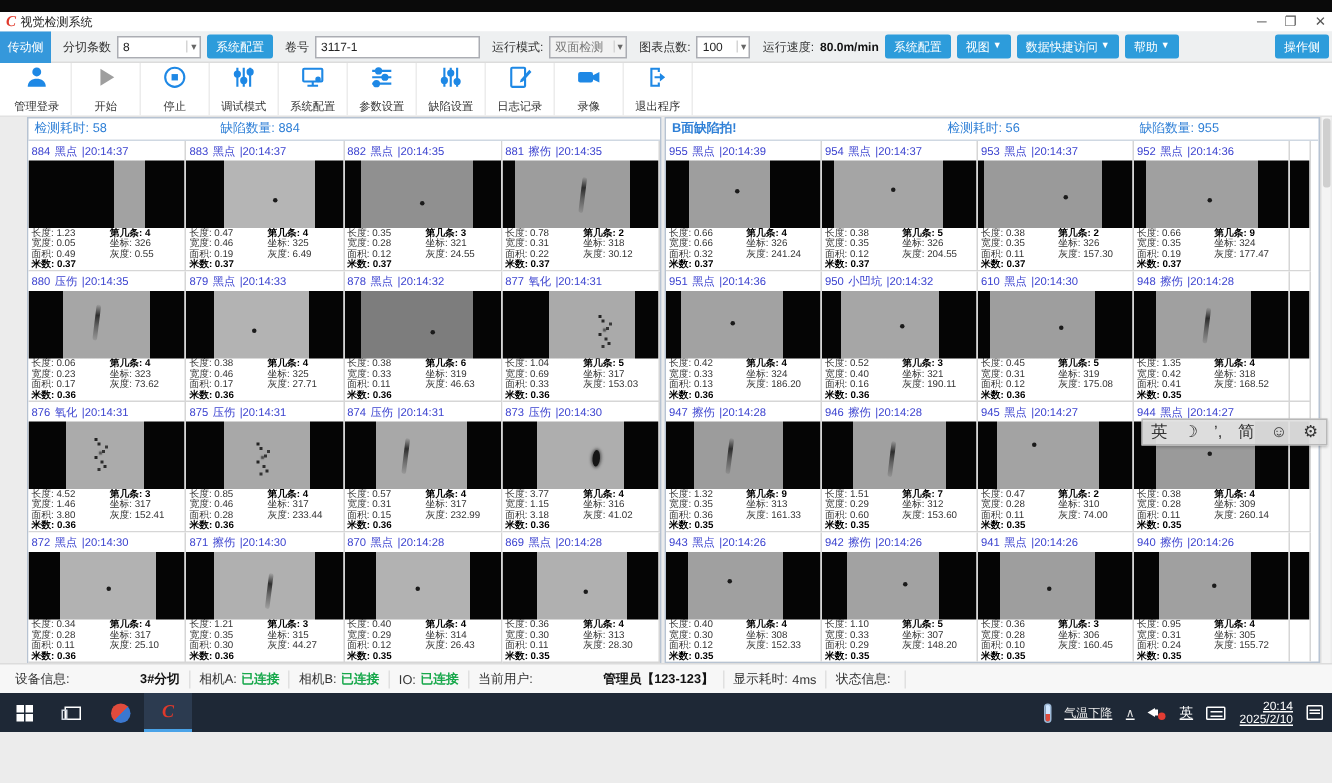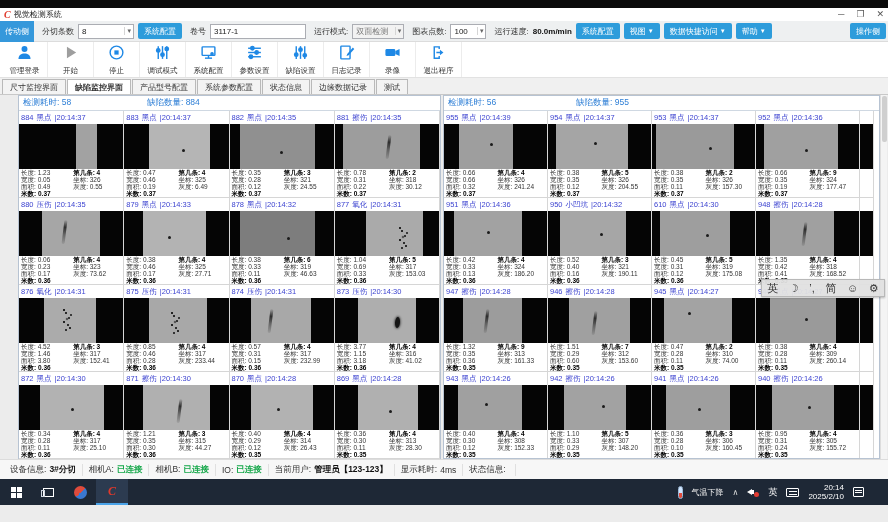--- a/index.html
+++ b/index.html
@@ -74,34 +74,34 @@
   .vscroll .thumb { width:5px; height:46px; margin:1px auto; background:#cfcfcf; border-radius:2px;}
 
   
   .ime-bar { position:absolute; left:761px; top:279px; width:124px; height:18px; background:rgba(224,224,224,.95);
     border:1px solid #b8b8b8; display:flex; align-items:center; justify-content:space-around; font-size:11px; color:#333; box-shadow:0 1px 2px rgba(0,0,0,.25);}
   .ime-bar span { line-height:16px; cursor:pointer;}
 
   
   .status-bar { height:20px; background:#f7f7f7; border-top:1px solid #dcdcdc; display:flex; align-items:center; font-size:8.5px; color:#333; padding-left:4px;}
   .sgroup { display:flex; align-items:center; gap:3px; padding:0 6px; border-right:1px solid #e0e0e0; height:12px;}
-  .sgroup .val.bold { font-weight:bold; color:#111;}
+  .sgroup .val.bold { font-weight:bold; color:#111;margin-left:44px;}
   .sgroup .val.green { color:#17a84b; font-weight:bold;}
 
   
   .taskbar { height:26px; background:#1e2836; display:flex; align-items:stretch; color:#fff; }
   .tb-icon { width:32px; display:flex; align-items:center; justify-content:center; cursor:pointer;}
   .tb-icon.active-app { background:#2c3b50; border-bottom:2px solid #4aa3e8; }
   .win-logo { display:grid; grid-template-columns:5px 5px; grid-template-rows:5px 5px; gap:1px;}
   .win-logo i { background:#fff; }
   .taskview-ic { width:11px; height:9px; border:1px solid #fff; position:relative;}
   .taskview-ic:before { content:""; position:absolute; left:-3px; top:1px; width:2px; height:5px; border:1px solid #cfd6df;}
   .round-app { width:13px; height:13px; border-radius:50%; background:linear-gradient(135deg,#e04b3c 50%,#3b78d0 50%); }
   .c-app { color:#e0392b; font-weight:bold; font-style:italic; font-size:12px; font-family:"Liberation Serif","DejaVu Serif",serif;}
-  .tray { margin-left:auto; display:flex; align-items:center; gap:9px; padding-right:24px; font-size:8px;}
+  .tray { margin-left:auto; display:flex; align-items:center; gap:9px; padding-right:6px; font-size:8px;text-decoration:underline;}
   .thermo { width:5px; height:13px; border-radius:3px; background:linear-gradient(180deg,#cfe6ff 0 55%,#e04b3c 55%); border:1px solid #9db8d6;}
   .tray-text { font-size:8px; color:#eee; }
   .chev { color:#ddd; font-size:8px; }
   .spk { position:relative; width:12px; height:10px;}
   .spk .cone { position:absolute; left:0; top:2px; width:0; height:0; border-top:3px solid transparent; border-bottom:3px solid transparent; border-right:5px solid #fff;}
   .spk .box { position:absolute; left:4px; top:3px; width:3px; height:4px; background:#fff;}
   .spk .badge { position:absolute; right:0; bottom:0; width:5px; height:5px; border-radius:50%; background:#e23c33;}
   .lang { font-size:9px; color:#fff;}
   .kbd-ic { width:13px; height:9px; border:1px solid #fff; border-radius:1px; position:relative;}
   .kbd-ic:before { content:""; position:absolute; left:2px; top:2px; width:8px; height:1px; background:#fff; box-shadow:0 3px 0 #fff;}
@@ -128,21 +128,21 @@
 
   <div class="toolbar">
     <div class="side-btn">传动侧</div>
     <span class="tb-label">分切条数</span>
     <div class="combo" style="width:56px;">
       <span>8</span>
       <span class="arrow">▾</span>
     </div>
     <button class="blue-btn">系统配置</button>
     <span class="tb-label">卷号</span>
-    <input class="tb-input" style="width: 96px;" value="3117-1">
+    <input class="tb-input" style="width: 110px;" value="3117-1">
     <span class="tb-label">运行模式:</span>
     <div class="combo gray" style="width:52px;">
       <span>双面检测</span>
       <span class="arrow">▾</span>
     </div>
     <span class="tb-label">图表点数:</span>
     <div class="combo" style="width:36px;">
       <span>100</span>
       <span class="arrow">▾</span>
     </div>
@@ -243,33 +243,25 @@
       </div>
       <div class="action-btn">
         <span><svg viewBox="0 0 24 24">
             <path d="M5 3h9v4h-2V5H7v14h5v-2h2v4H5Z" fill="#1e88e5"></path>
             <path d="M14 8l5 4-5 4v-3h-5v-2h5Z" fill="#1e88e5"></path>
           </svg></span>
         <span class="albl">退出程序</span>
       </div>
     </div>
 
-  <div class="main-tabs" id="main-tabs">
-      <div class="mtab">尺寸监控界面</div>
-      <div class="mtab active">缺陷监控界面</div>
-      <div class="mtab">产品型号配置</div>
-      <div class="mtab">系统参数配置</div>
-      <div class="mtab">状态信息</div>
-      <div class="mtab">边缘数据记录</div>
-      <div class="mtab">测试</div>
-    </div>
 
   <div class="panels" id="panels">
       <div class="panel panel-b">
     <div class="panel-head">
+      <span class="p-title">B面缺陷拍!</span>
       <span class="p-time"><span class="p-time-label">检测耗时:</span> <span class="p-time-val">56</span></span>
       <span class="p-count"><span class="p-count-label">缺陷数量:</span> <span class="p-count-val">955</span></span>
     </div>
     <div class="cells">
           <div class="cell">
     <div class="cell-head">
       <span class="c-id">955</span>
       <span class="c-type">黑点</span>
       <span class="c-time">|20:14:39</span>
     </div>

